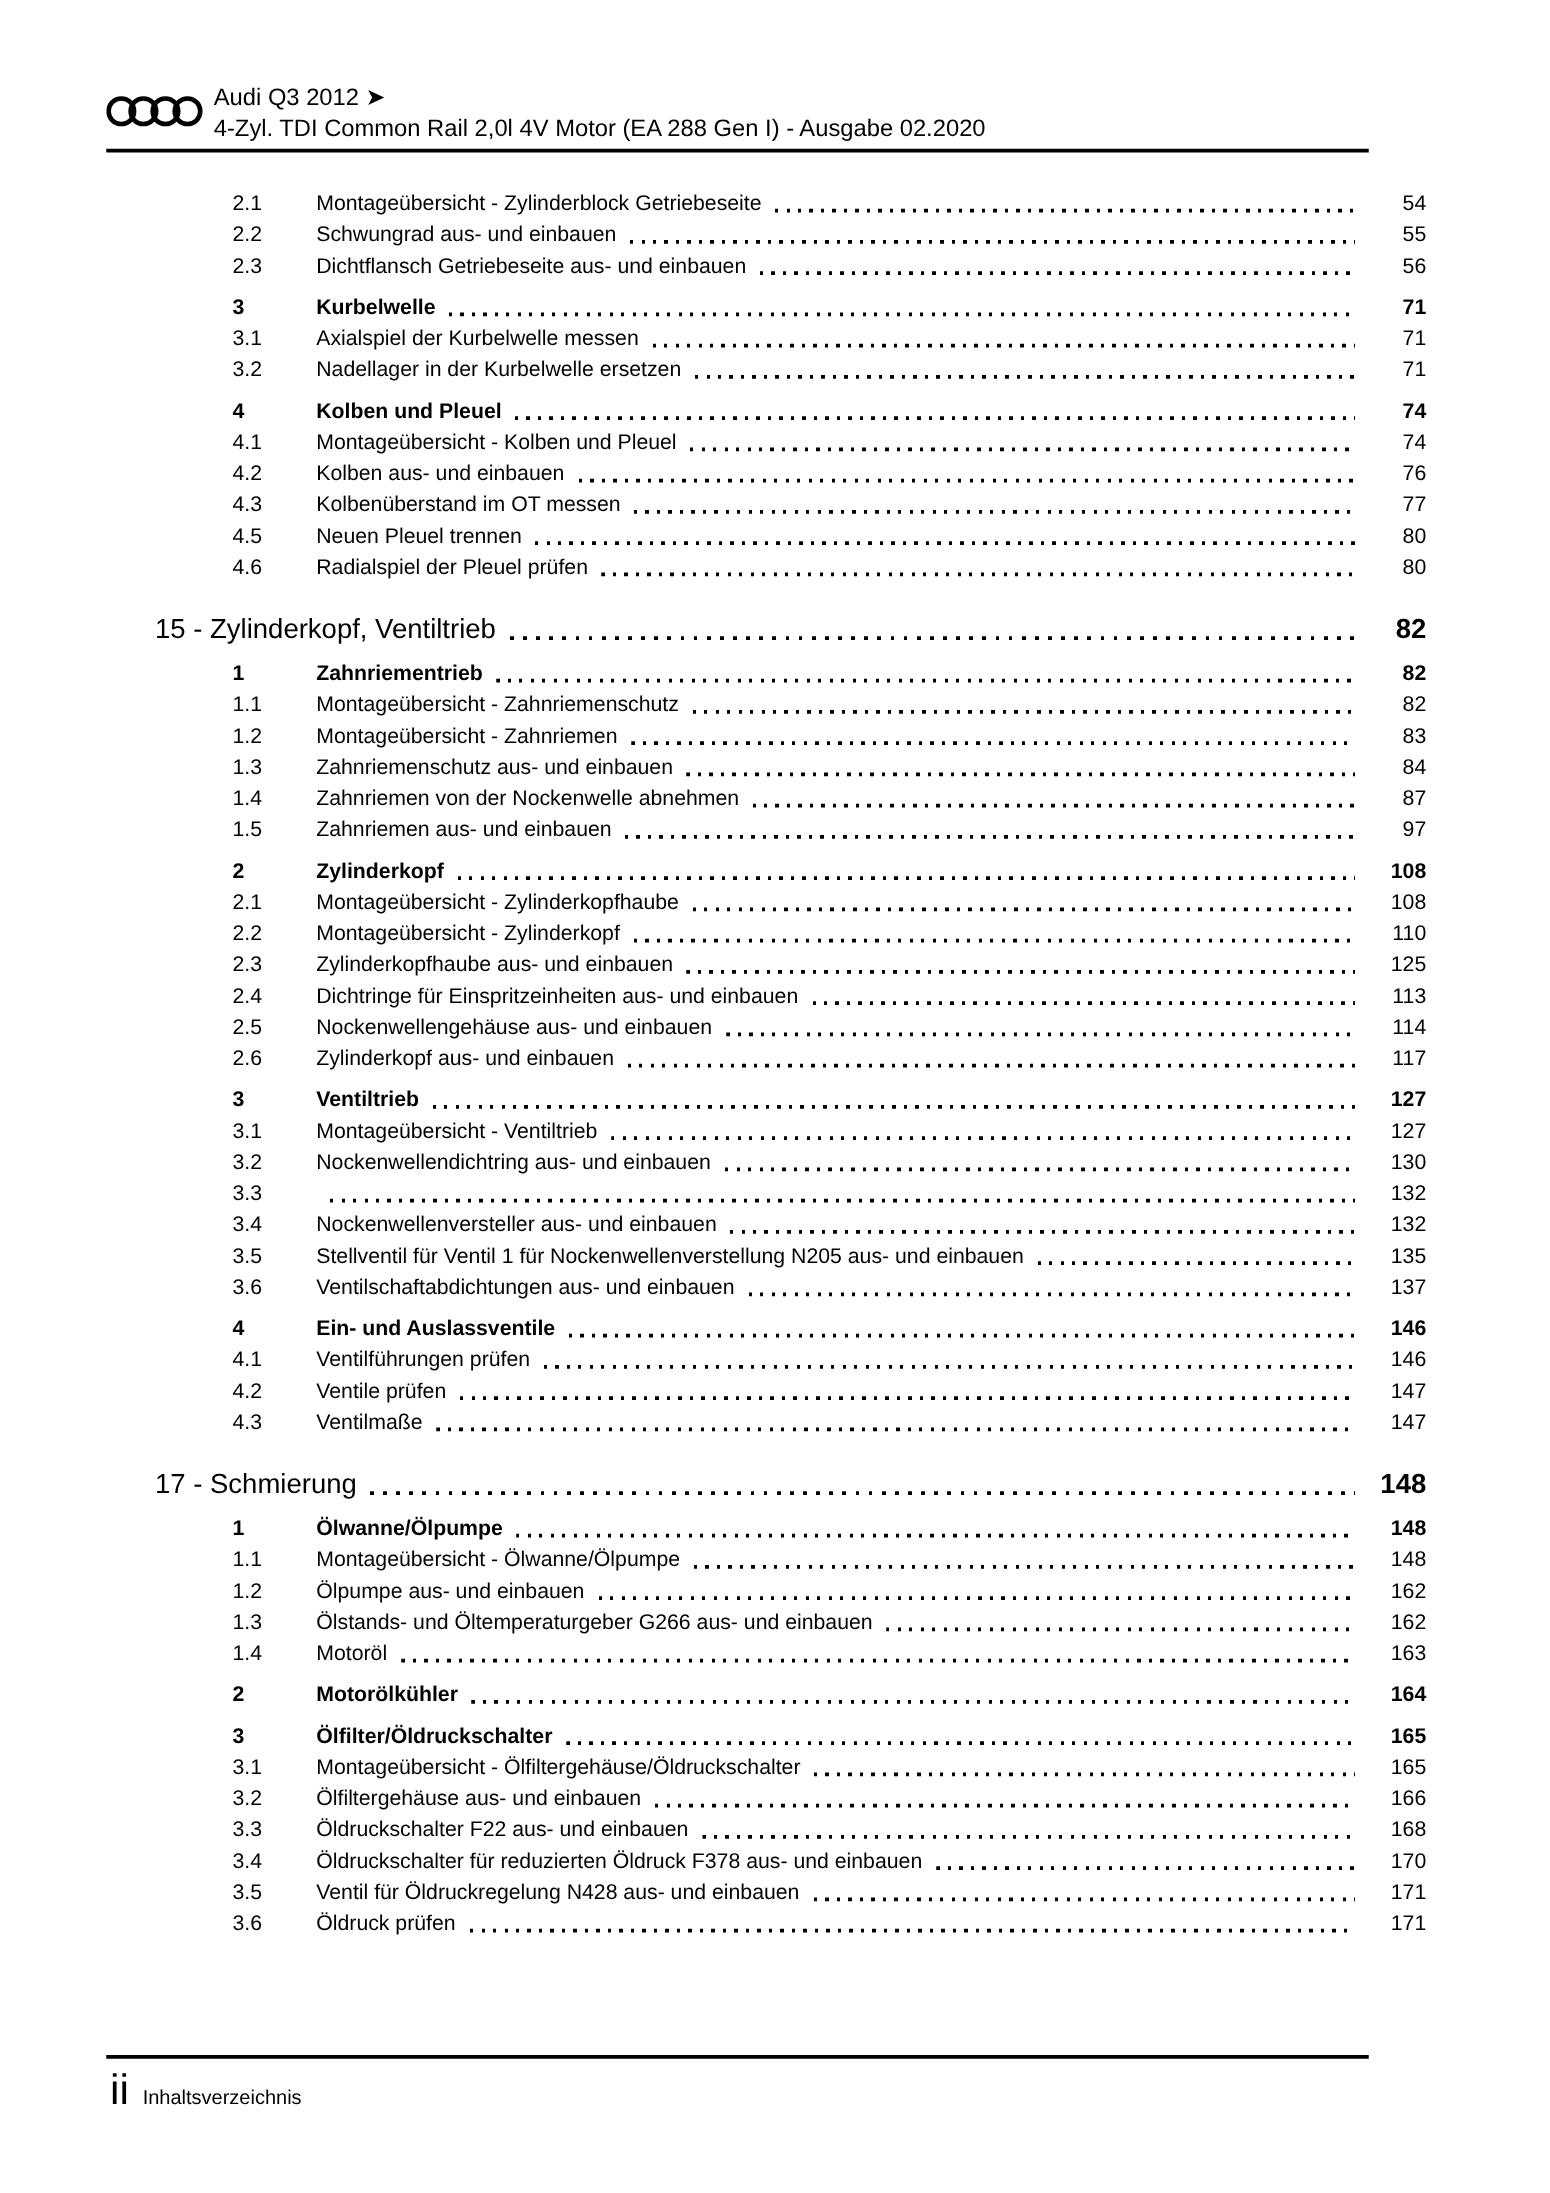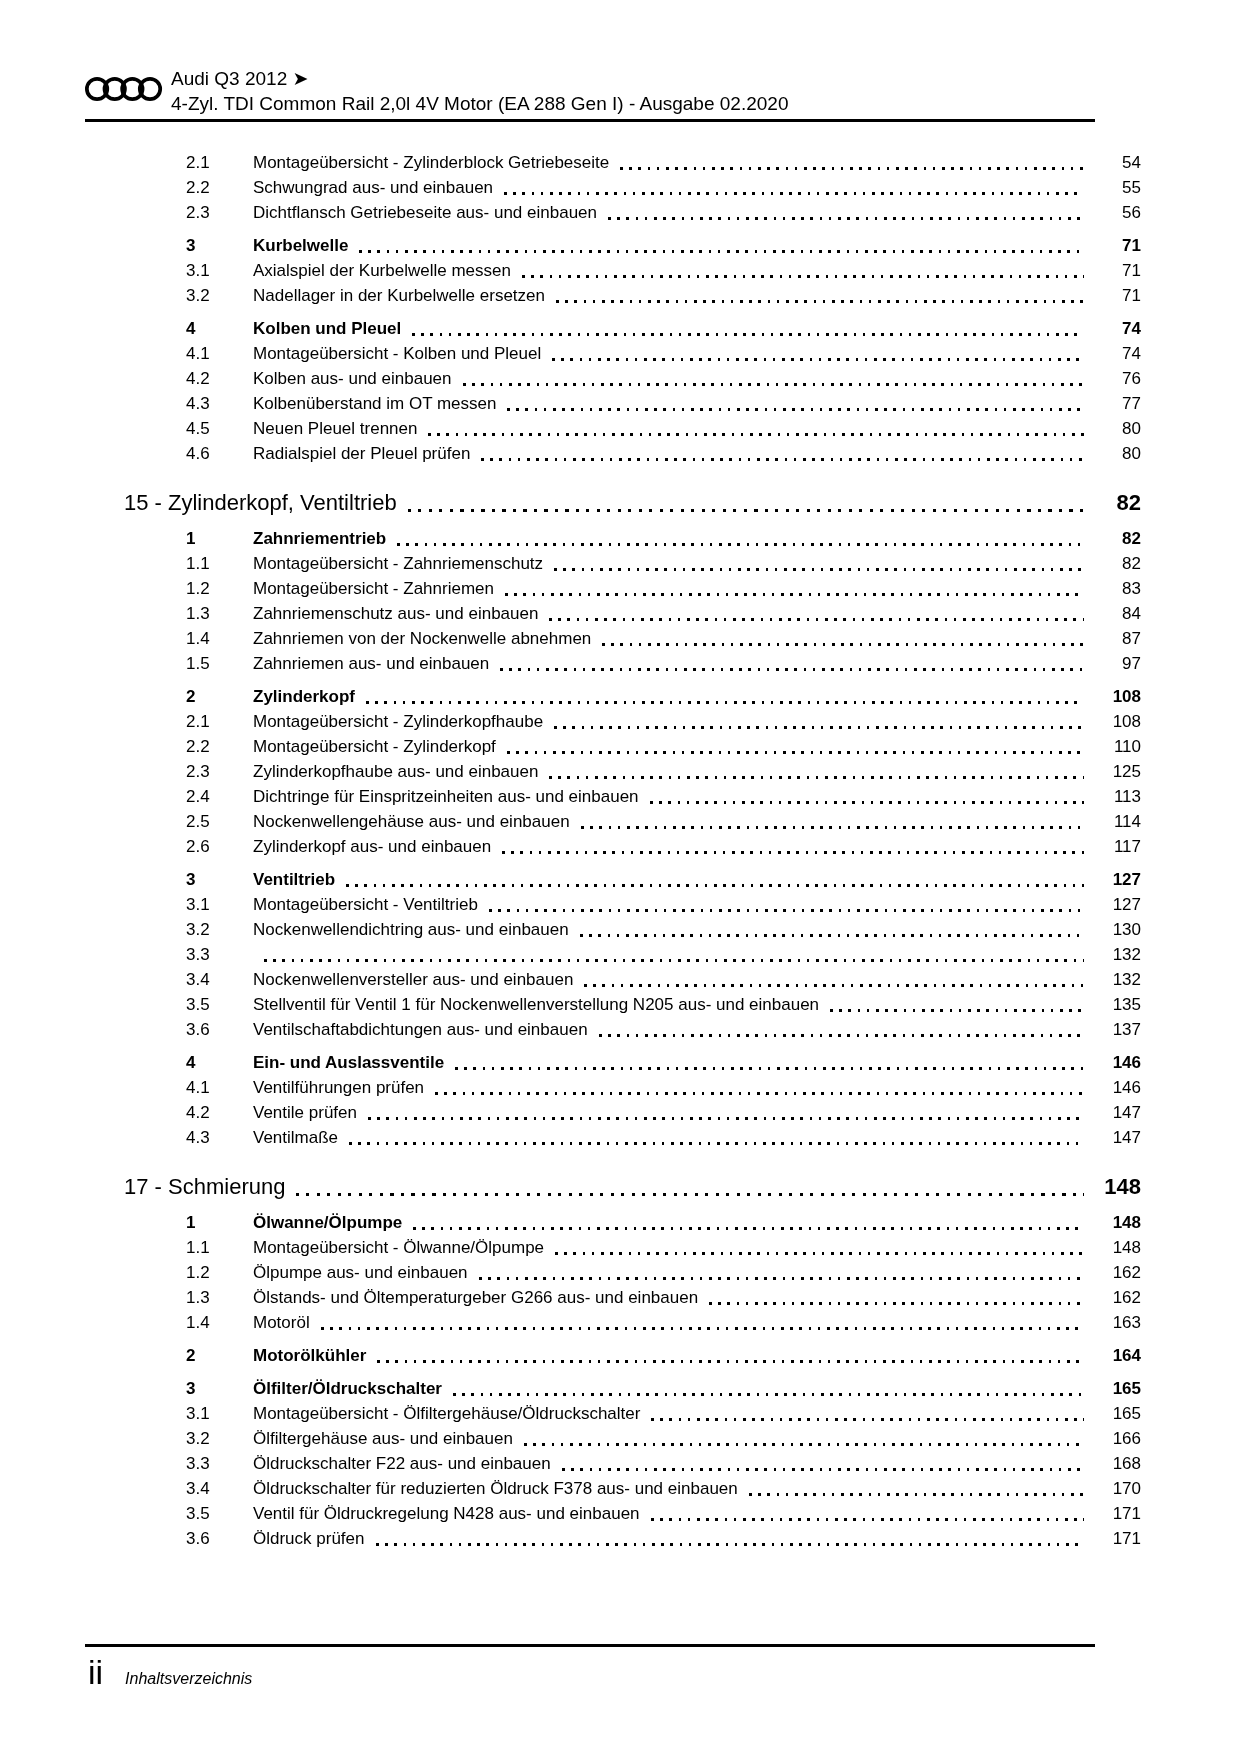--- a/index.html
+++ b/index.html
@@ -39,21 +39,21 @@
     font-size:22px; line-height:31px;
   }
   .row.chapter .leader {
     height:3.4px; margin-bottom:6px;
     background-image:repeating-linear-gradient(to right, #000 0 3px, transparent 3px 10.5px);
   }
   .row.chapter .pnum { font-weight:bold; }
   
   .footer { position:absolute; left:88px; top:1652px; display:flex; align-items:baseline; }
   .footer .roman { font-size:34px; line-height:40px;text-align:right; }
-  .footer .label { font-size:16px; margin-left:22px;font-style:italic; }
+  .footer .label { font-size:16px; margin-left:11px; }
 </style>
 </head>
 <body>
 
 <div class="page">
 
   <div class="header">
     <div class="header-inner">
       <div class="logo">
         <svg viewBox="0 0 84 32" xmlns="http://www.w3.org/2000/svg">

